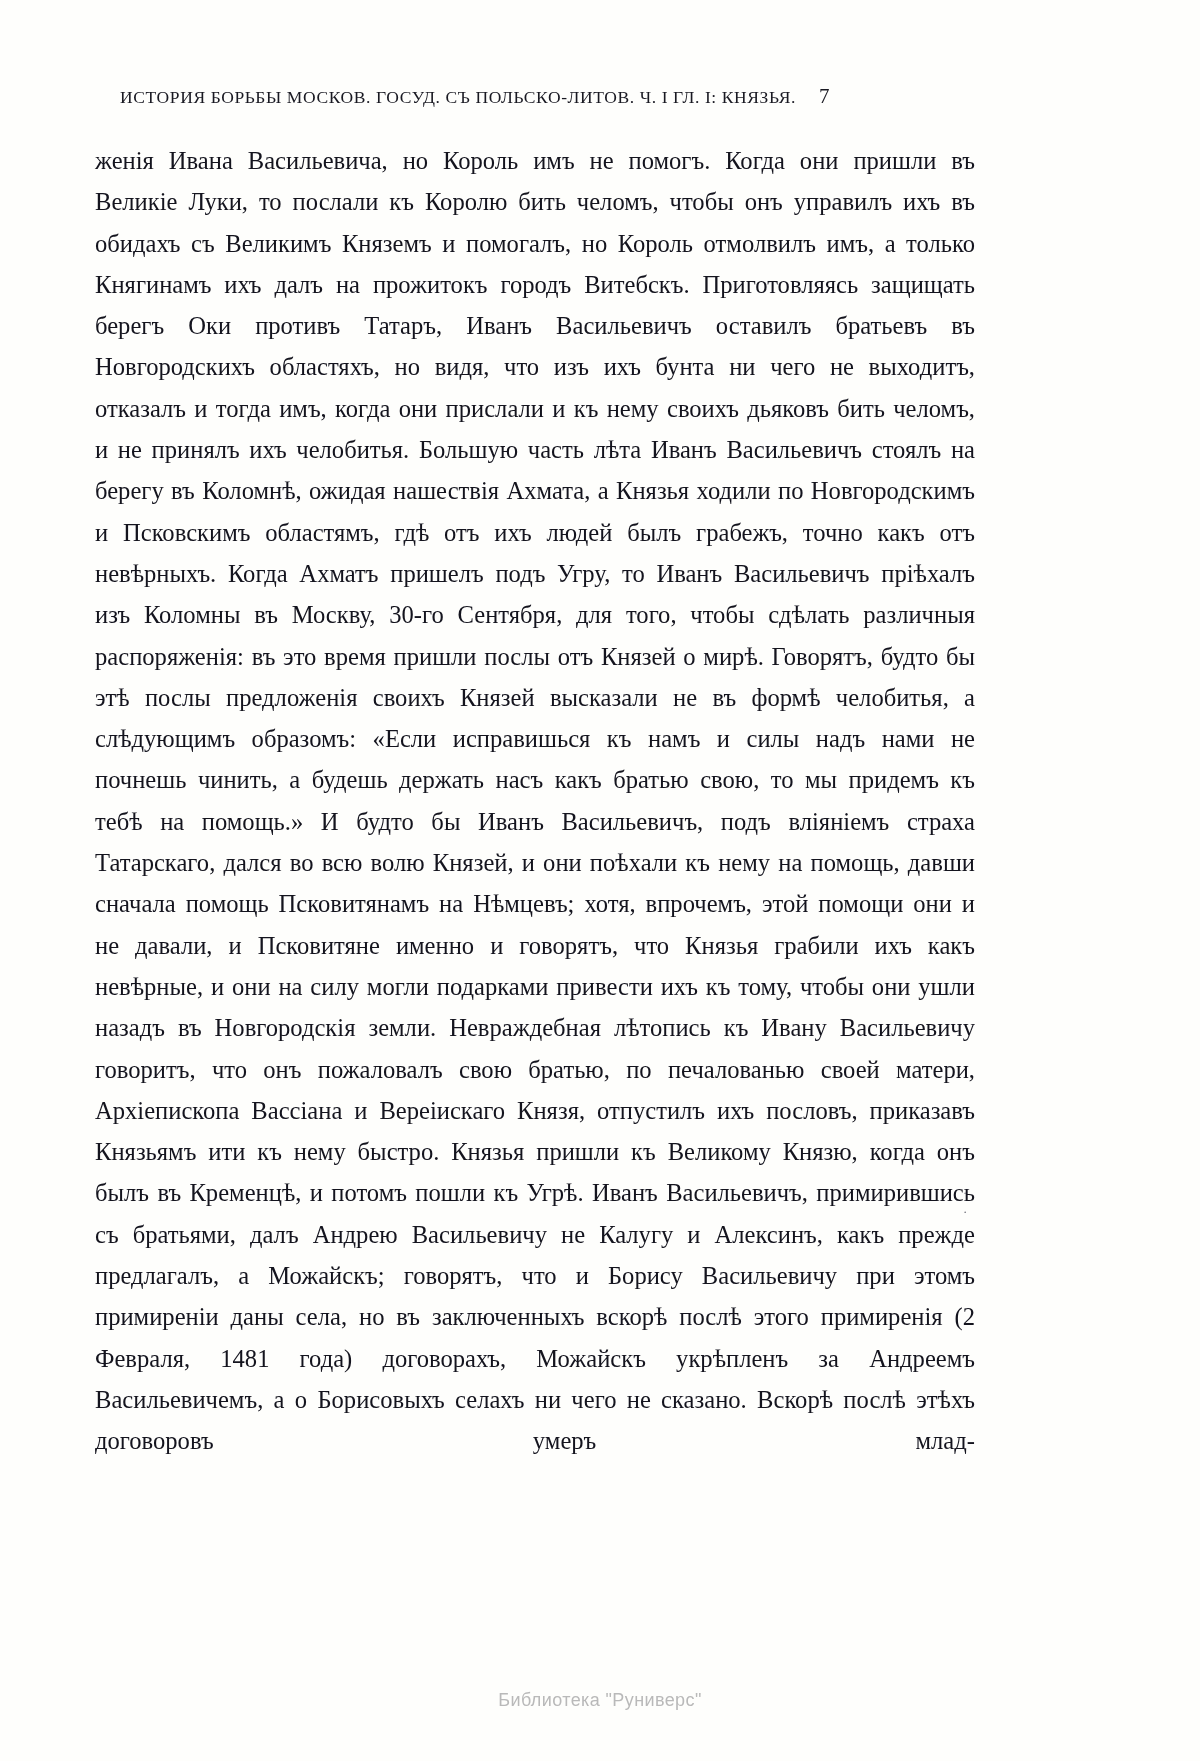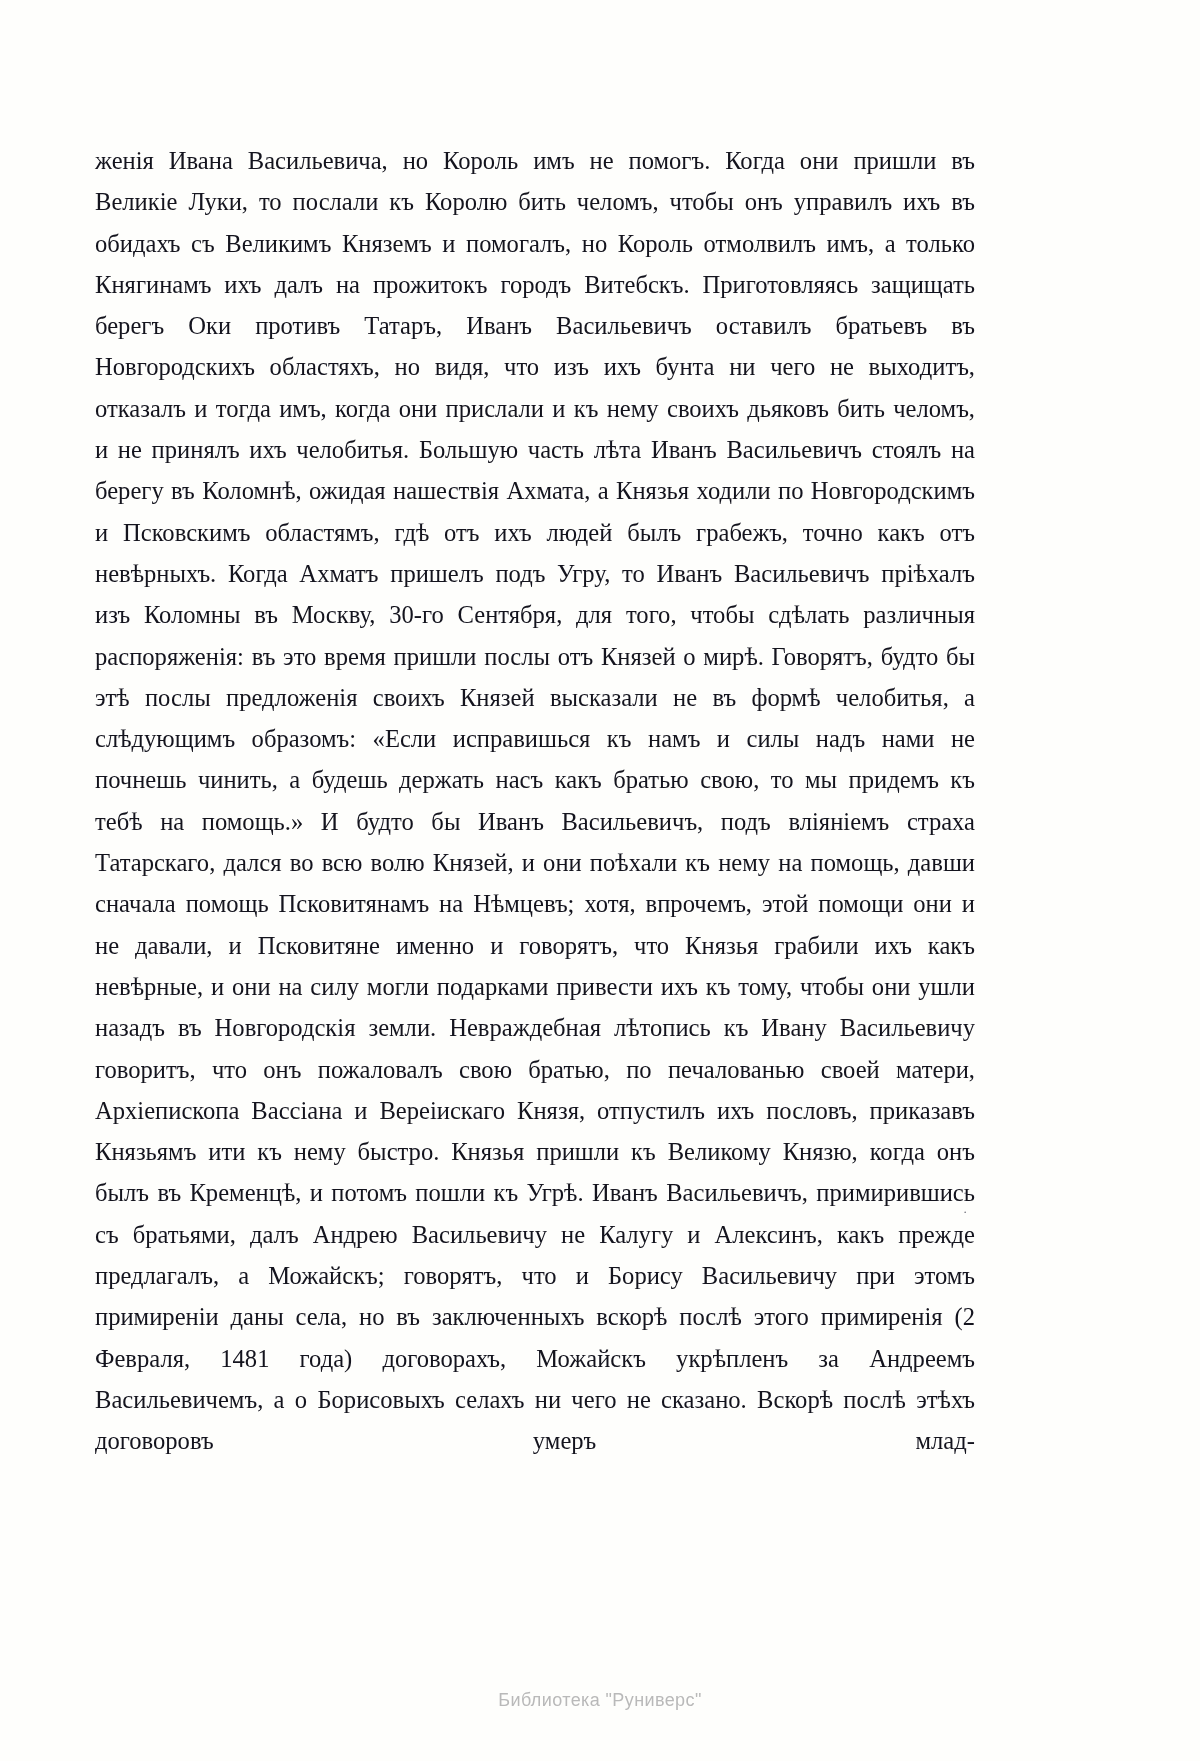--- a/index.html
+++ b/index.html
@@ -78,20 +78,24 @@
     line-height: 13px;
   }
   .em1 { left: 963px; top: 1186px; }
   .em2 { left: 963px; top: 1205px; }
 </style>
 </head>
 <body>
 
 <div class="page">
 
+  <div class="running-head">
+    <span>История борьбы москов. госуд. съ польско-литов. ч. I гл. I: Князья.</span>
+    <span class="folio">7</span>
+  </div>
 
   <div class="body-text">
     <p class="lastline">женія Ивана Васильевича, но Король имъ не помогъ. Когда они пришли въ Великіе Луки, то послали къ Королю бить челомъ, чтобы онъ управилъ ихъ въ обидахъ съ Великимъ Княземъ и помогалъ, но Король отмолвилъ имъ, а только Княгинамъ ихъ далъ на прожитокъ городъ Витебскъ. Приготовляясь защищать берегъ Оки противъ Татаръ, Иванъ Васильевичъ оставилъ братьевъ въ Новгородскихъ областяхъ, но видя, что изъ ихъ бунта ни чего не выходитъ, отказалъ и тогда имъ, когда они прислали и къ нему своихъ дьяковъ бить челомъ, и не принялъ ихъ челобитья. Большую часть лѣта Иванъ Васильевичъ стоялъ на берегу въ Коломнѣ, ожидая нашествія Ахмата, а Князья ходили по Новгородскимъ и Псковскимъ областямъ, гдѣ отъ ихъ людей былъ грабежъ, точно какъ отъ невѣрныхъ. Когда Ахматъ пришелъ подъ Угру, то Иванъ Васильевичъ пріѣхалъ изъ Коломны въ Москву, 30-го Сентября, для того, чтобы сдѣлать различныя распоряженія: въ это время пришли послы отъ Князей о мирѣ. Говорятъ, будто бы этѣ послы предложенія своихъ Князей высказали не въ формѣ челобитья, а слѣдующимъ образомъ: «Если исправишься къ намъ и силы надъ нами не почнешь чинить, а будешь держать насъ какъ братью свою, то мы придемъ къ тебѣ на помощь.» И будто бы Иванъ Васильевичъ, подъ вліяніемъ страха Татарскаго, дался во всю волю Князей, и они поѣхали къ нему на помощь, давши сначала помощь Псковитянамъ на Нѣмцевъ; хотя, впрочемъ, этой помощи они и не давали, и Псковитяне именно и говорятъ, что Князья грабили ихъ какъ невѣрные, и они на силу могли подарками привести ихъ къ тому, чтобы они ушли назадъ въ Новгородскія земли. Невраждебная лѣтопись къ Ивану Васильевичу говоритъ, что онъ пожаловалъ свою братью, по печалованью своей матери, Архіепископа Вассіана и Вереіискаго Князя, отпустилъ ихъ пословъ, приказавъ Князьямъ ити къ нему быстро. Князья пришли къ Великому Князю, когда онъ былъ въ Кременцѣ, и потомъ пошли къ Угрѣ. Иванъ Васильевичъ, примирившись съ братьями, далъ Андрею Васильевичу не Калугу и Алексинъ, какъ прежде предлагалъ, а Можайскъ; говорятъ, что и Борису Васильевичу при этомъ примиреніи даны села, но въ заключенныхъ вскорѣ послѣ этого примиренія (2 Февраля, 1481 года) договорахъ, Можайскъ укрѣпленъ за Андреемъ Васильевичемъ, а о Борисовыхъ селахъ ни чего не сказано. Вскорѣ послѣ этѣхъ договоровъ умеръ млад-</p>
   </div>
 
   <div class="edge-mark em1">·</div>
   <div class="edge-mark em2">·</div>
 
   <div class="watermark">Библиотека "Руниверс"</div>
 

